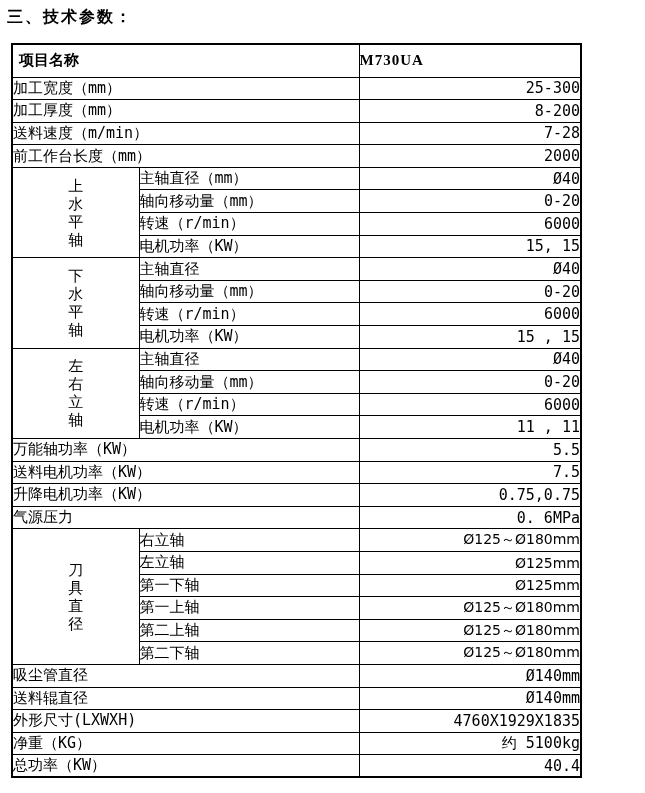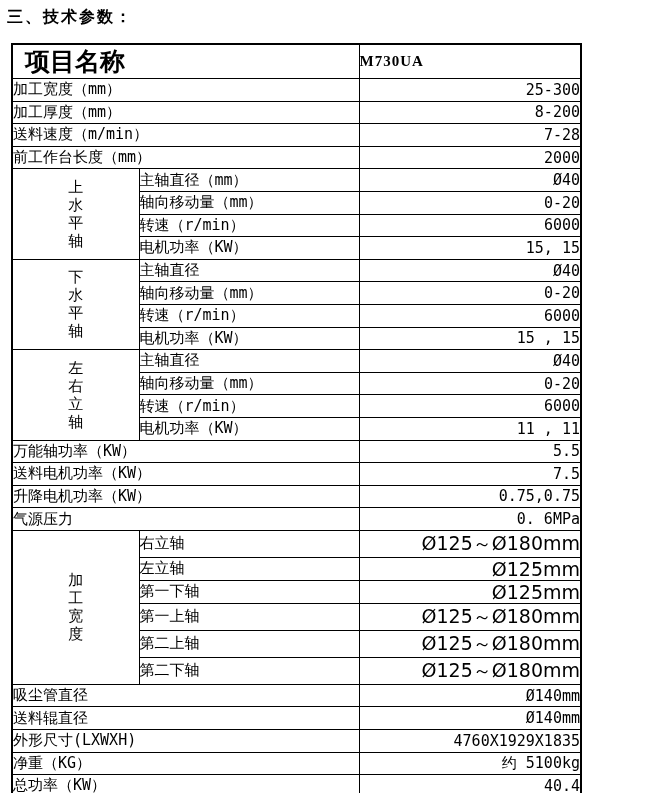--- a/index.html
+++ b/index.html
@@ -23,37 +23,37 @@
     margin:15px 0 0 11px;
     border:2px solid #000;
   }
   col.c-group { width:127px; }
   col.c-sub   { width:220px; }
   col.c-val   { width:222px; }
   tr { height:22.6px; }
   tr.hdr { height:33px; }
   th, td { border:1px solid #000; vertical-align:middle; font-weight:normal; }
   th.name {
-    text-align:left; padding-left:12px;
+    text-align:left; padding-left:6px;
     font-family:"Liberation Serif","DejaVu Serif",serif;
-    font-weight:bold; font-size:25px;margin-top:14px;
+    font-weight:bold; font-size:15px;margin-top:14px;
   }
   th.model {
     text-align:left;
     font-family:"Liberation Serif","DejaVu Serif",serif;
     font-weight:bold; font-size:15px; letter-spacing:1px;
   }
   td.lbl {
     text-align:left; 
     font-size:15px;
   }
   td.val {
     text-align:right; font-size:15px;
   }
-  td.val.sans { font-family:"DejaVu Sans","Liberation Sans",sans-serif; font-size:19px; }
+  td.val.sans { font-family:"DejaVu Sans","Liberation Sans",sans-serif; font-size:14px; }
   td.group-cell { text-align:center; }
   .vtext {
     width:16px; margin:0 auto;
     word-break:break-all; line-height:1.2;
     font-size:15px; text-align:center;
   }
 </style>
 </head>
 <body>
 
@@ -161,21 +161,21 @@
     <td class="lbl" colspan="2">升降电机功率（KW）</td>
     <td class="val">0.75,0.75</td>
   </tr>
   <tr>
     <td class="lbl" colspan="2">气源压力</td>
     <td class="val">0. 6MPa</td>
   </tr>
 
   <tr>
     <td class="group-cell" rowspan="6">
-      <div class="vtext">加工宽度</div>
+      <div class="vtext">刀具直径</div>
     </td>
     <td class="lbl">右立轴</td>
     <td class="val sans">Ø125～Ø180mm</td>
   </tr>
   <tr>
     <td class="lbl">左立轴</td>
     <td class="val sans">Ø125mm</td>
   </tr>
   <tr>
     <td class="lbl">第一下轴</td>

